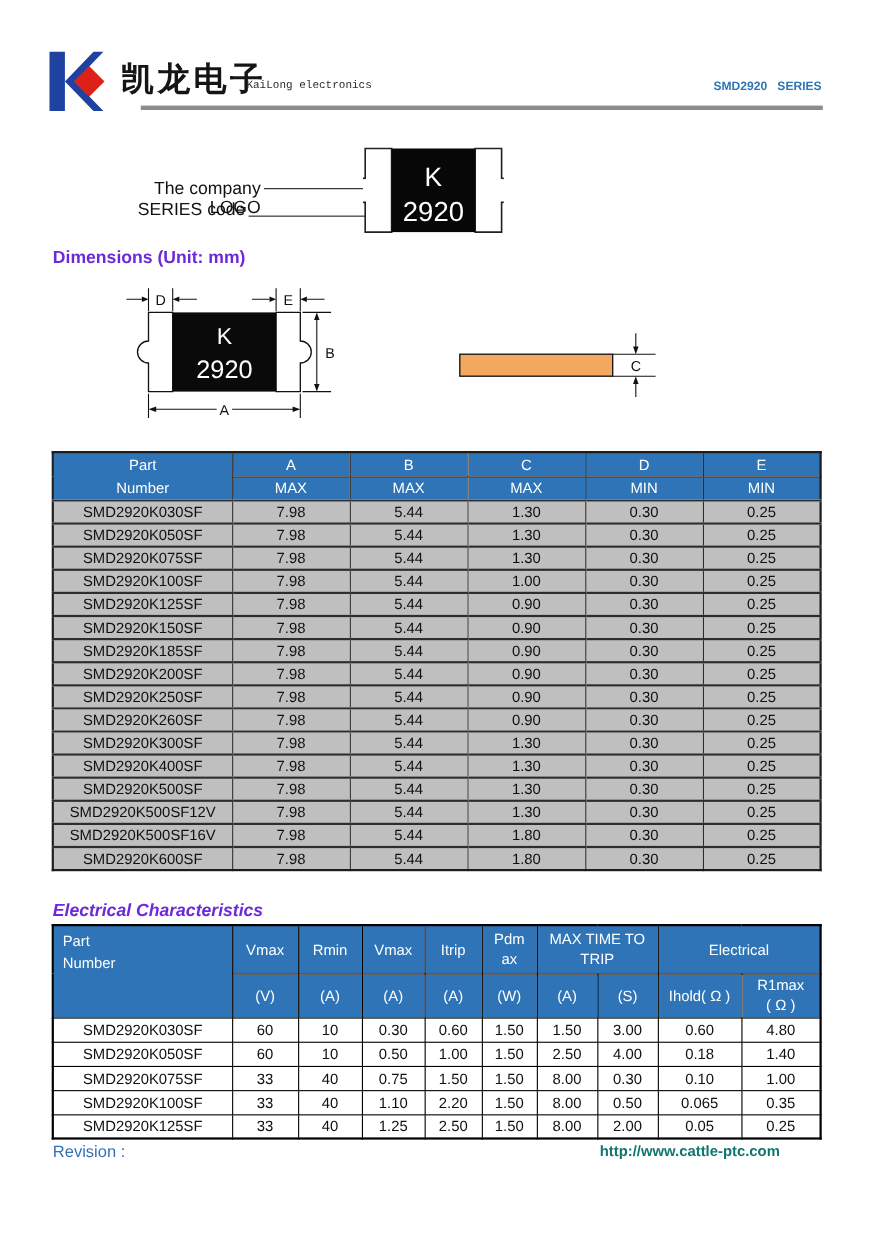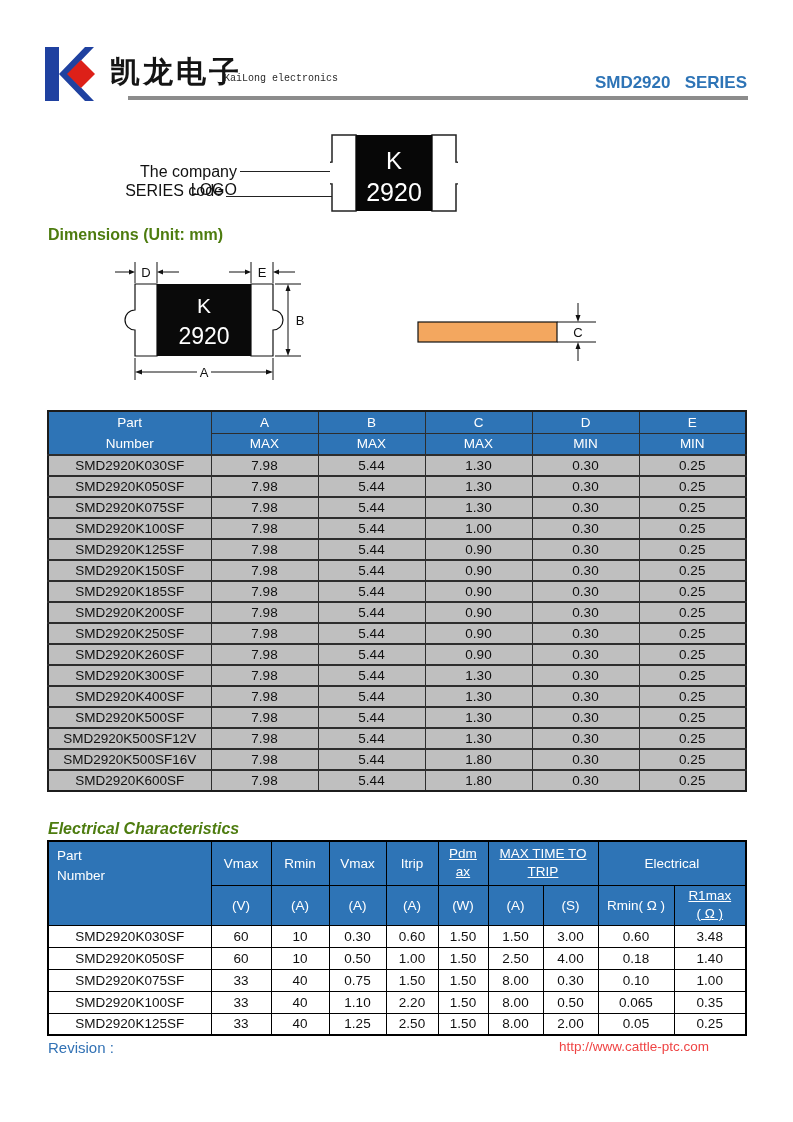--- a/index.html
+++ b/index.html
@@ -7,33 +7,33 @@
   .page {
     position:relative; width:793px; height:1122px; margin:0 auto;
     background:#ffffff; overflow:hidden;
     font-family:"Liberation Sans", sans-serif; color:#111;
   }
   .abs { position:absolute; }
 
   
   .logo-cn { left:110px; top:52px; font-family:Liberation Serif, serif; font-weight:bold; font-size:30px; color:#141414; letter-spacing:3px; }
   .logo-en { left:224px; top:73px; font-family:Liberation Mono, monospace; font-size:10px; color:#2b2b2b; }
-  .series-title { top:73px; right:46px; font-size:17px; font-weight:bold; color:#2e74b6; white-space:pre; }
+  .series-title { top:73px; right:46px; font-size:11px; font-weight:bold; color:#2e74b6; white-space:pre; }
   .divider { left:128px; top:96px; width:620px; height:4px; background:#8c8c8c; }
 
   
   .fig-label { font-size:16px; color:#111; text-align:right; }
   .lbl-logo { left:95px; top:163px; width:142px; }
   .lbl-series { left:95px; top:182px; width:128px;text-align:right; }
   .ptr-line { height:1px; background:#222; }
   .ptr1 { left:240px; top:171px; width:113px; }
   .ptr2 { left:226px; top:196px; width:131px; }
 
   
-  .sec-heading { font-size:16px; font-weight:bold; color:#4d7c0f; }
+  .sec-heading { font-size:16px; font-weight:bold; color:#6d28d9; }
   .dims-heading { left:48px; top:226px; }
   .elec-heading { left:48px; top:820px;font-style:italic; }
 
   
   table { border-collapse:collapse; table-layout:fixed; }
   th, td { border:1px solid #2d2d2d; text-align:center; font-weight:normal; overflow:hidden; }
 
   
   .dims-table-wrap { left:47px; top:410px; }
   .dims-table { width:698px; border:2px solid #1c1c1c; }
@@ -43,25 +43,25 @@
 
   
   .elec-table-wrap { left:47px; top:840px; }
   .elec-table { width:698px; border:2px solid #000; }
   .elec-table th { background:#2e74b6; color:#ffffff; font-size:13.5px; border-color:#000; }
   .elec-table .hrow1 th { height:44px; }
   .elec-table .hrow2 th { height:40px; }
   .elec-table td { background:#ffffff; color:#101010; font-size:13.5px; height:22px; border-color:#000; }
   .part-hdr { text-align:left; vertical-align:top; padding:4px 8px; }
   .part-hdr span { display:block; line-height:20px; font-size:13.5px; }
-  .wrap { white-space:pre-line; line-height:1.35;text-decoration:underline; }
+  .wrap { white-space:pre-line; line-height:1.35; }
 
   
   .footer-revision { left:48px; top:1039px; font-size:15px; color:#3272b5; }
-  .footer-url { right:84px; top:1039px; font-size:13.5px; color:#ef4444; text-decoration:none; }
+  .footer-url { right:84px; top:1039px; font-size:13.5px; color:#0f766e; text-decoration:none;font-weight:bold; }
 
   svg text { font-family:"Liberation Sans", sans-serif; }
 </style>
 </head>
 <body>
 
 <div class="page">
 
   <svg class="abs" style="left:44px; top:46px;" width="62" height="56" viewBox="0 0 62 56">
     <polygon points="1,1 15,1 15,55 1,55" fill="#1f41a0"></polygon>
@@ -339,38 +339,38 @@
           <th colspan="2">Electrical</th>
         </tr>
         <tr class="hrow2">
           <th>(V)</th>
           <th>(A)</th>
           <th>(A)</th>
           <th>(A)</th>
           <th>(W)</th>
           <th>(A)</th>
           <th>(S)</th>
-          <th>Rmin( Ω )</th>
+          <th>Ihold( Ω )</th>
           <th class="wrap">R1max
 ( Ω )</th>
         </tr>
       </thead>
       <tbody>
 
       <tr>
           <td>SMD2920K030SF</td>
           <td>60</td>
           <td>10</td>
           <td>0.30</td>
           <td>0.60</td>
           <td>1.50</td>
           <td>1.50</td>
           <td>3.00</td>
           <td>0.60</td>
-          <td>3.48</td>
+          <td>4.80</td>
         </tr>
           <tr>
           <td>SMD2920K050SF</td>
           <td>60</td>
           <td>10</td>
           <td>0.50</td>
           <td>1.00</td>
           <td>1.50</td>
           <td>2.50</td>
           <td>4.00</td>

